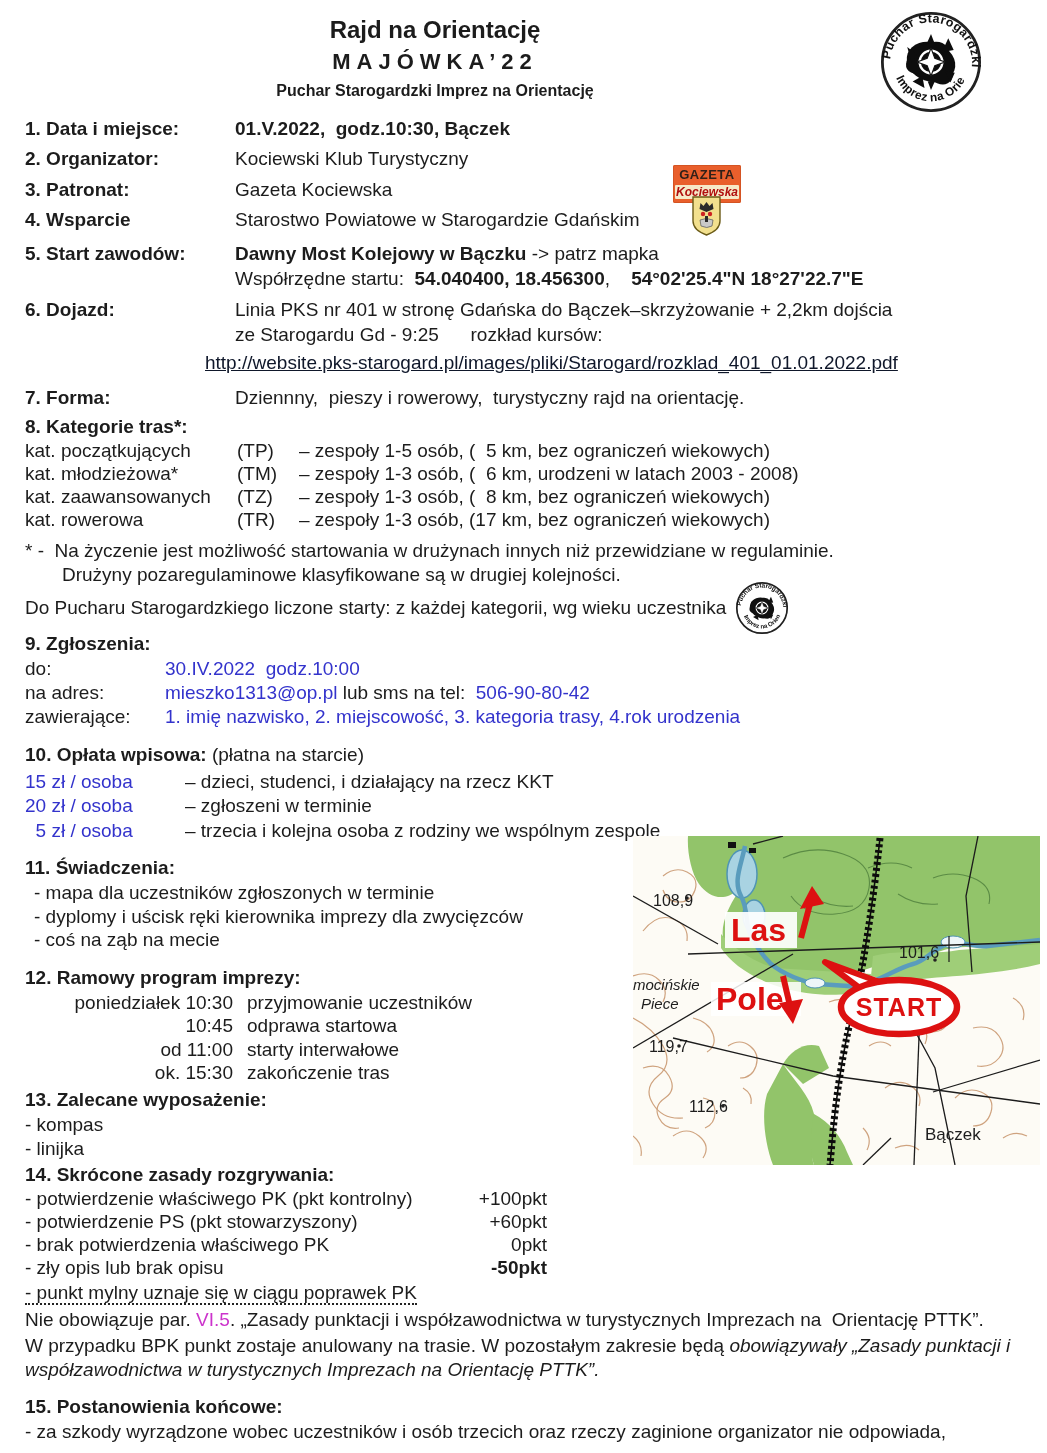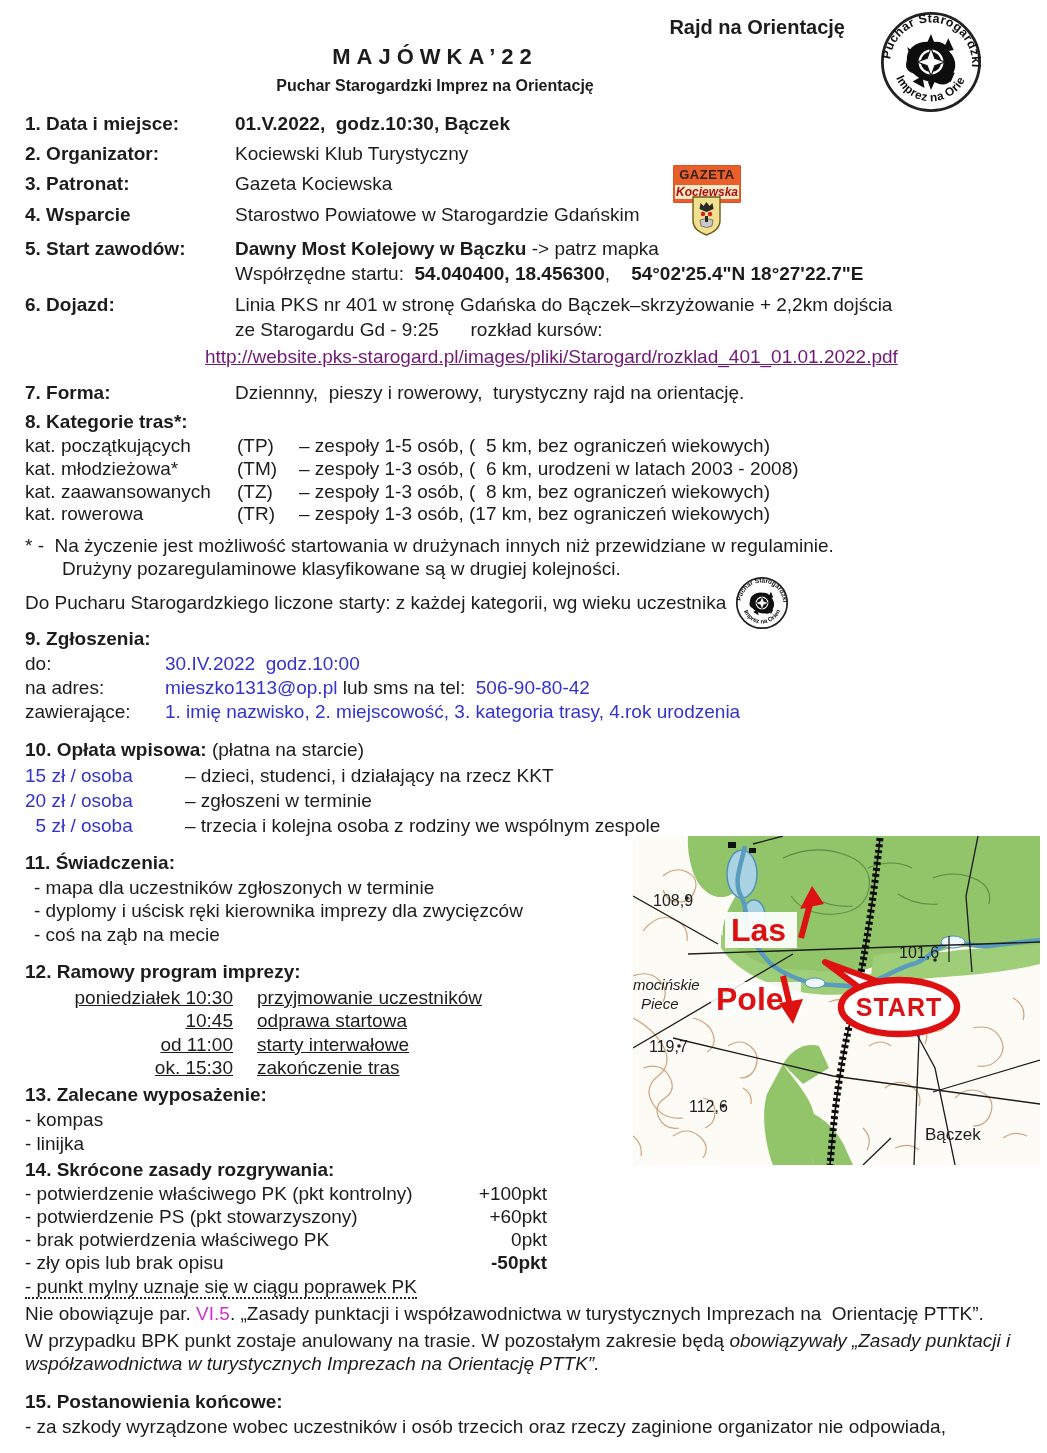--- a/index.html
+++ b/index.html
@@ -5,26 +5,26 @@
   html,body{margin:0;padding:0;background:#fff;}
   .page{
     position:relative;width:1047px;height:1453px;overflow:hidden;
     background:#fff;color:#1c1c1c;
     font-family:"Liberation Sans", sans-serif;font-size:19px;line-height:1.22;
   }
   .content{position:absolute;left:25px;top:10px;width:1015px;}
   .ws{white-space:pre-wrap;}
   b,.b{font-weight:bold;}
   .blue{color:#3333cc;}
-  .link{color:#701a75;}
+  .link{color:#0f172a;}
   .magenta{color:#cc33cc;}
 
   
   .header{width:820px;text-align:center;margin:4px 0 14px 0;}
-  .h1{font-size:20px;font-weight:bold;line-height:1.3;text-align:right;}
+  .h1{font-size:24px;font-weight:bold;line-height:1.3;}
   .h2{font-size:22px;font-weight:bold;letter-spacing:6px;line-height:1.55;}
   .h3{font-size:16px;font-weight:bold;line-height:1.5;}
 
   .stamp-big{position:absolute;left:872px;top:8px;width:118px;height:108px;}
   .gazeta{position:absolute;left:673px;top:165px;width:68px;height:38px;background:#e95f2c;
           border-radius:2px;text-align:center;overflow:hidden;box-shadow:0 0 0 1px #d45423 inset;}
   .gazeta .g1{font-size:13px;font-weight:bold;color:#312018;line-height:20px;letter-spacing:.5px;}
   .gazeta .g2{font-size:12px;font-style:italic;font-weight:bold;color:#b00f0f;line-height:14px;
               background:#f6e9c8;margin:0 2px;border-radius:1px;}
   .herb{position:absolute;left:692px;top:196px;width:29px;height:40px;}
@@ -54,23 +54,23 @@
   .zg .zval{margin-left:12px;}
 
   
   .price{display:flex;margin:1px 0;line-height:1.25;}
   .price .p1{width:160px;flex:none;}
 
   
   .leftcol{width:625px;}
   .item{margin:0;line-height:1.24;}
   .item.ind{margin-left:9px;}
-  .prog{display:flex;line-height:1.24;text-decoration:underline;}
+  .prog{display:flex;line-height:1.24;}
   .prog .t{width:208px;flex:none;text-align:right;}
-  .prog .d{margin-left:24px;}
+  .prog .d{margin-left:14px;}
   .pts{display:flex;width:522px;line-height:1.2;}
   .pts .pl{flex:1;}
   .pts .pv{width:95px;flex:none;text-align:right;}
   .dotted-u{border-bottom:2px dotted #222;display:inline-block;line-height:1.05;margin-top:3px;}
   .note{margin:3px 0 0 0;line-height:1.24;}
   .it{font-style:italic;}
 
   .mapbox{position:absolute;left:633px;top:836px;width:407px;height:329px;}
   .final .item{line-height:1.28;}
 </style>

